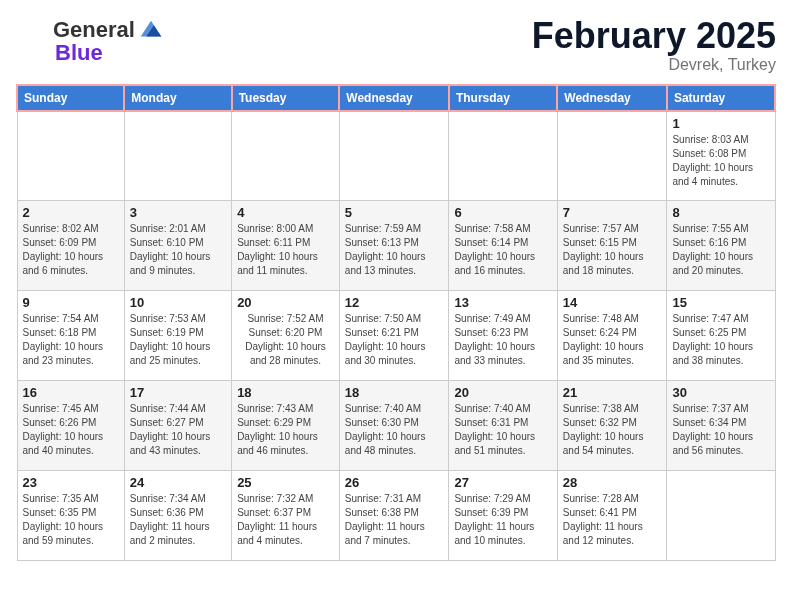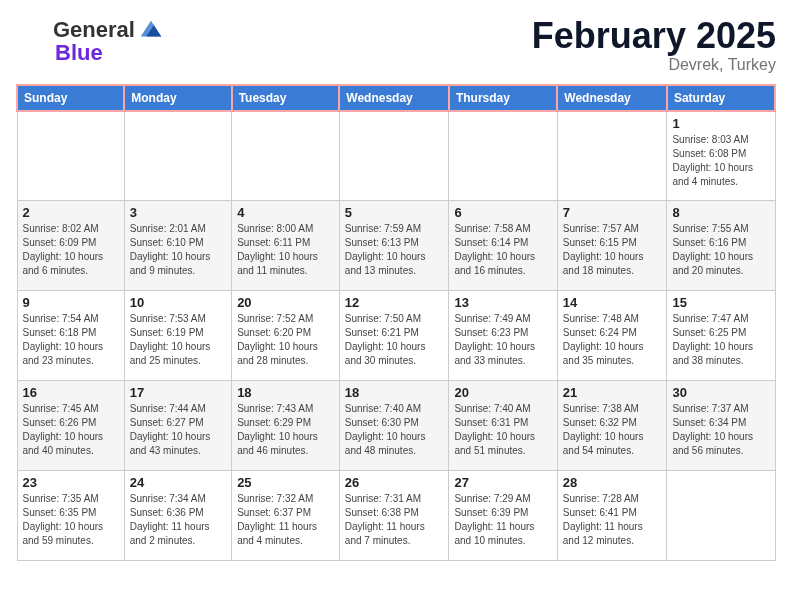--- a/index.html
+++ b/index.html
@@ -204,21 +204,21 @@
         </td>
         <td>
           <span class="day-number">10</span>
           <div class="day-info" style="white-space: pre-line;">Sunrise: 7:53 AM
 Sunset: 6:19 PM
 Daylight: 10 hours
 and 25 minutes.</div>
         </td>
         <td>
           <span class="day-number">20</span>
-          <div class="day-info" style="white-space: pre-line;">Sunrise: 7:52 AM
+          <div class="day-info" style="white-space: pre-line; text-align: center;">Sunrise: 7:52 AM
 Sunset: 6:20 PM
 Daylight: 10 hours
 and 28 minutes.</div>
         </td>
         <td>
           <span class="day-number">12</span>
           <div class="day-info" style="white-space: pre-line;">Sunrise: 7:50 AM
 Sunset: 6:21 PM
 Daylight: 10 hours
 and 30 minutes.</div>

